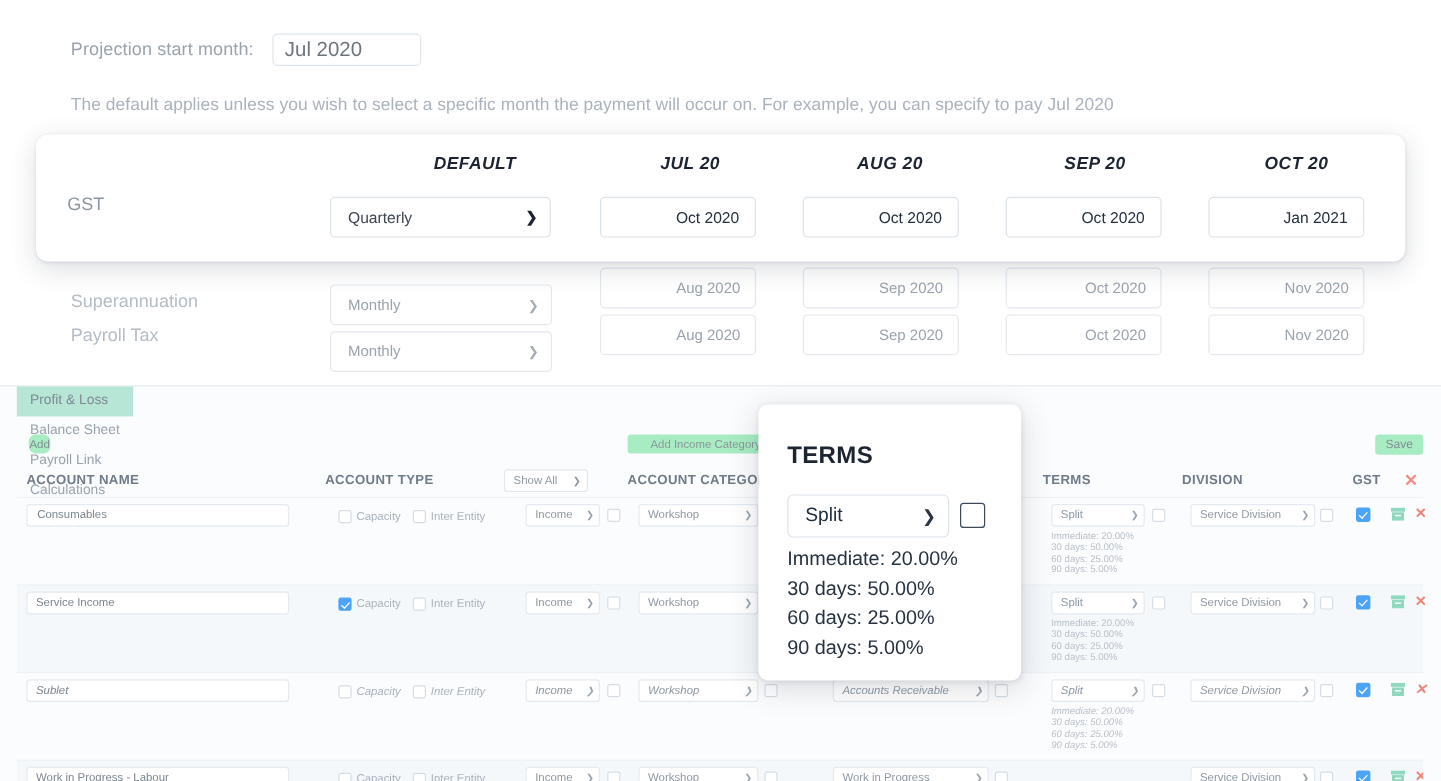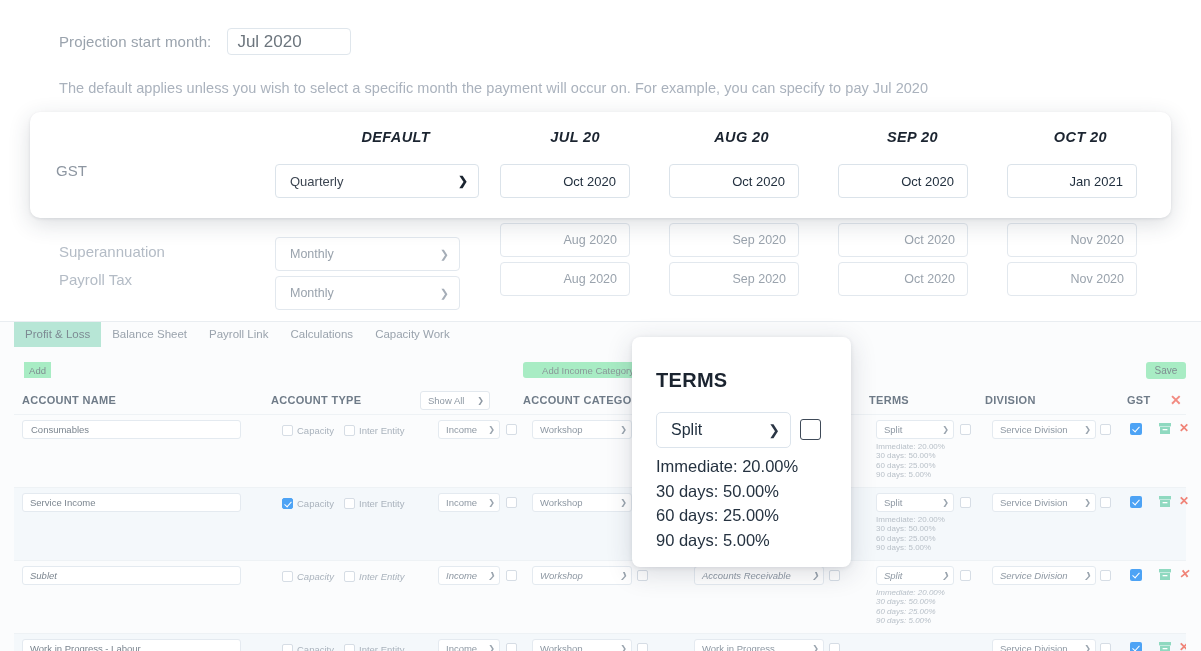--- a/index.html
+++ b/index.html
@@ -67,29 +67,29 @@
     position:absolute; top:52px; height:34px; border:1px solid #dbe3ea; border-radius:4px;
     background:#fff; display:flex; align-items:center; justify-content:flex-end;
     padding-right:13px; font-size:13px; color:#22303f;
   }
 
   
   .panel {
     position:absolute; left:0; top:321px; width:1201px; height:330px;
     background:#fbfcfd; border-top:1px solid #e9edf1;
   }
-  .tabbar { position:absolute; left:14px; top:0px; height:25px; display:flex; align-items:stretch; }
+  .tabbar { position:absolute; left:14px; top:0px; height:25px; display:flex; align-items:stretch;flex-direction:column; }
   .tab {
     padding:4px 11px 4px 11px; font-size:11.5px; color:#9aa3ad; line-height:17px;
   }
   .tab.active { background:#b7e6d6; color:#7d8a93; }
 
   .addbtn {
-    position:absolute; left:24px; top:362px; width:27px; height:16px;
-    background:#a8ecc4; border-radius:0; font-size:9.5px; color:#7f8d91;
+    position:absolute; left:24px; top:362px; width:18px; height:16px;
+    background:#a8ecc4; border-radius:6px; font-size:9.5px; color:#7f8d91;
     display:flex; align-items:center; justify-content:center;
   }
   .addcat {
     position:absolute; left:523px; top:362px; width:130px; height:16px;
     background:#a8ecc4; border-radius:3px; font-size:9.5px; color:#8a9798;
     display:flex; align-items:center; justify-content:center; overflow:hidden;
   }
   .savebtn {
     position:absolute; left:1146px; top:362px; width:40px; height:17px;
     background:#a8ecc4; border-radius:3px; font-size:10px; color:#7f8d91;
@@ -211,21 +211,21 @@
 
   <div class="spotlight">
     <div class="sp-colhead" style="left:215px; width:185px;">DEFAULT</div>
     <div class="sp-colhead" style="left:440px; width:130px;">JUL 20</div>
     <div class="sp-colhead" style="left:609px; width:130px;">AUG 20</div>
     <div class="sp-colhead" style="left:778px; width:130px;">SEP 20</div>
     <div class="sp-colhead" style="left:947px; width:130px;">OCT 20</div>
 
     <div class="sp-rowname">GST</div>
 
-    <div class="sp-select" style="left:245px; width:204px;">
+    <div class="sp-select" style="left:245px; width:184px;">
       <span>Quarterly</span>
       <span class="chev">❯</span>
     </div>
     <div class="sp-box" style="left:470px; width:130px;">Oct 2020</div>
     <div class="sp-box" style="left:639px; width:130px;">Oct 2020</div>
     <div class="sp-box" style="left:808px; width:130px;">Oct 2020</div>
     <div class="sp-box" style="left:977px; width:130px;">Jan 2021</div>
   </div>
 
 </div>

